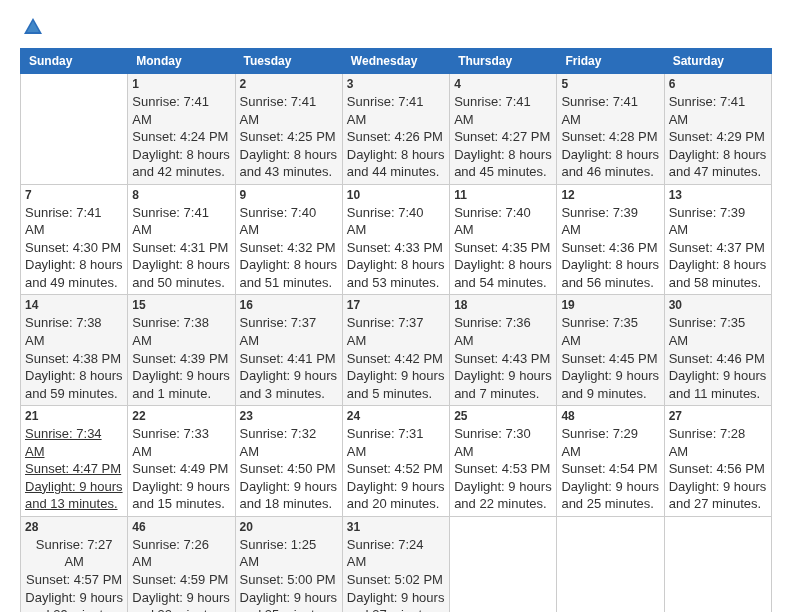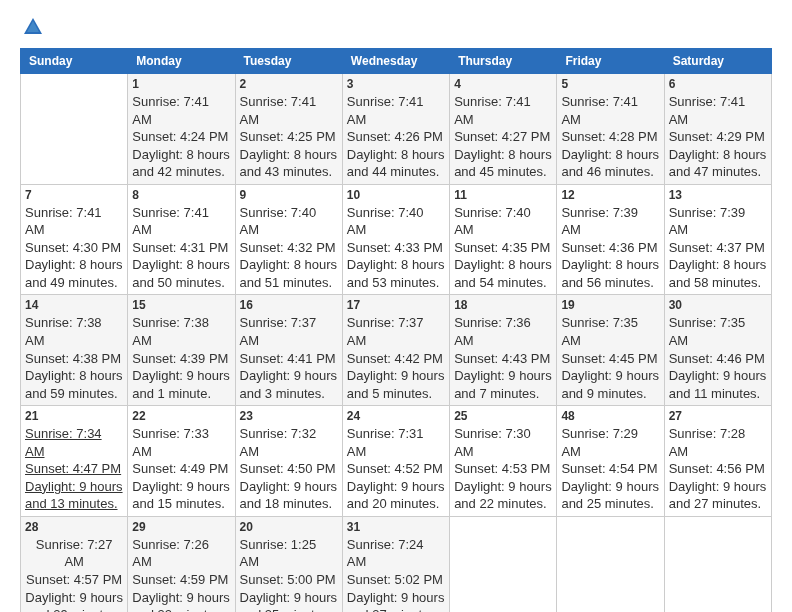--- a/index.html
+++ b/index.html
@@ -340,21 +340,21 @@
         </tr>
         <tr>
           <td>
             <span class="day-number">28</span>
             <div class="day-info" style="white-space: pre-line; text-align: center;">Sunrise: 7:27 AM
 Sunset: 4:57 PM
 Daylight: 9 hours
 and 29 minutes.</div>
           </td>
           <td>
-            <span class="day-number">29</span>
+            <span class="day-number">46</span>
             <div class="day-info" style="white-space: pre-line;">Sunrise: 7:26 AM
 Sunset: 4:59 PM
 Daylight: 9 hours
 and 32 minutes.</div>
           </td>
           <td>
             <span class="day-number">20</span>
             <div class="day-info" style="white-space: pre-line;">Sunrise: 1:25 AM
 Sunset: 5:00 PM
 Daylight: 9 hours

